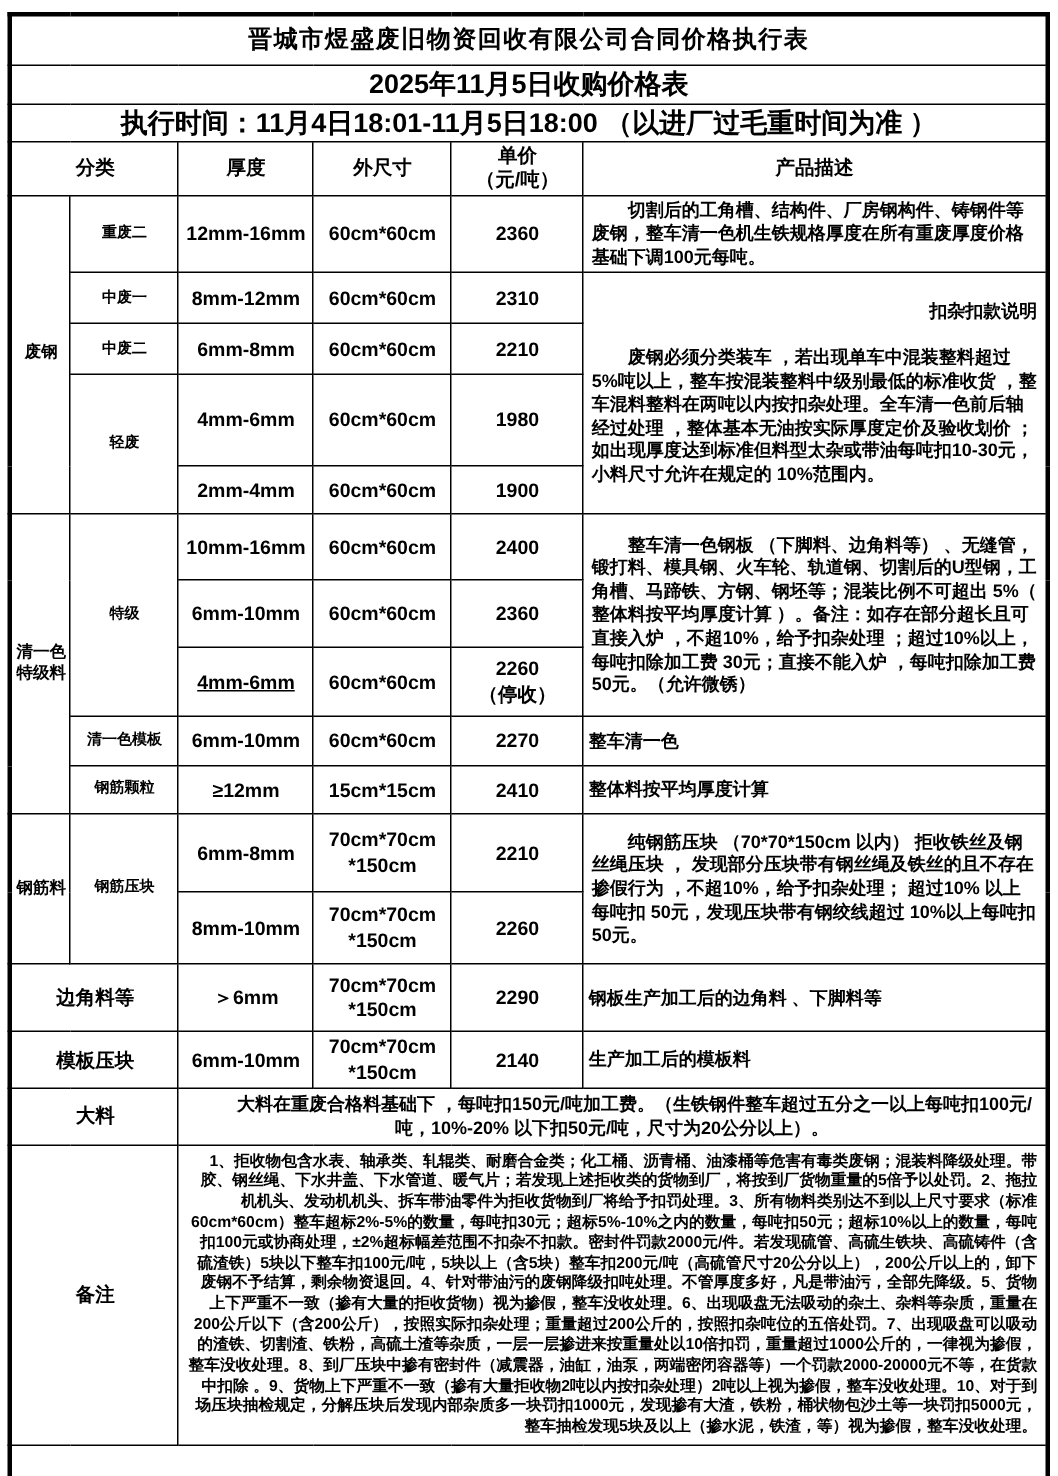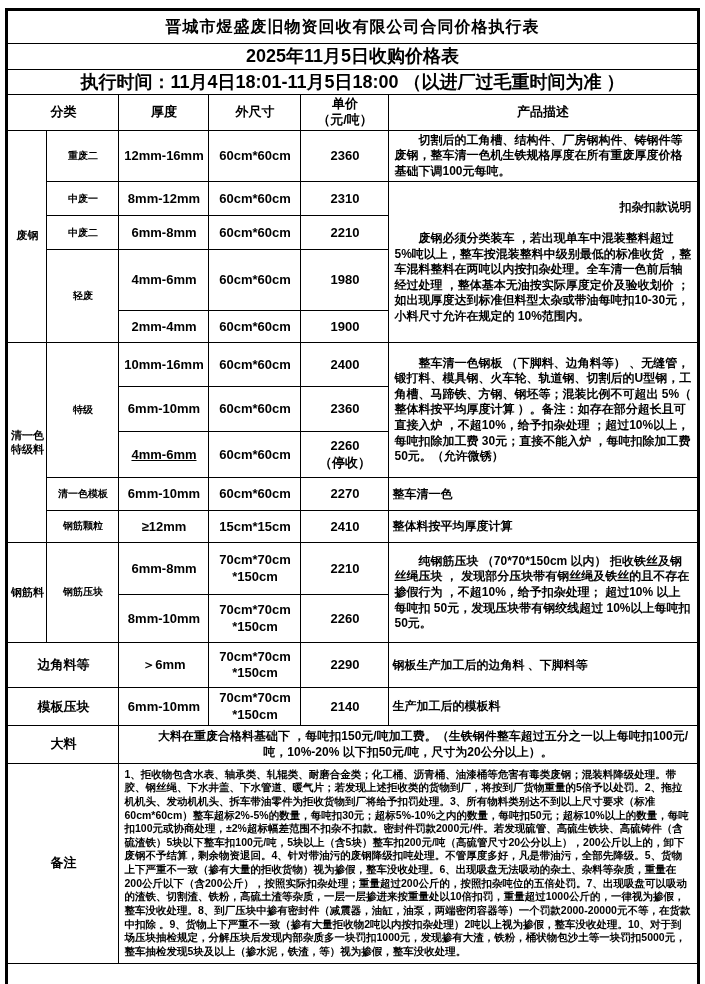--- a/index.html
+++ b/index.html
@@ -33,21 +33,21 @@
     font-size:12px;
     text-align:left;
     line-height:1.3;
     padding:2px 5px;
   }
   td.desc .indent{display:block;text-indent:2em;}
   td.desc .center-line{display:block;text-align:right;text-indent:0;}
   td.desc-center{font-size:12px;text-align:left;}
   td.remarks-cell{
     font-size:10.5px;
-    text-align:left;
+    text-align:right;
     line-height:1.3;
     vertical-align:middle;
     padding:4px 5px;
   }
   td.large-desc{
     font-size:12px;
     text-align:center;
     padding:2px 5px;
     line-height:1.35;
   }

